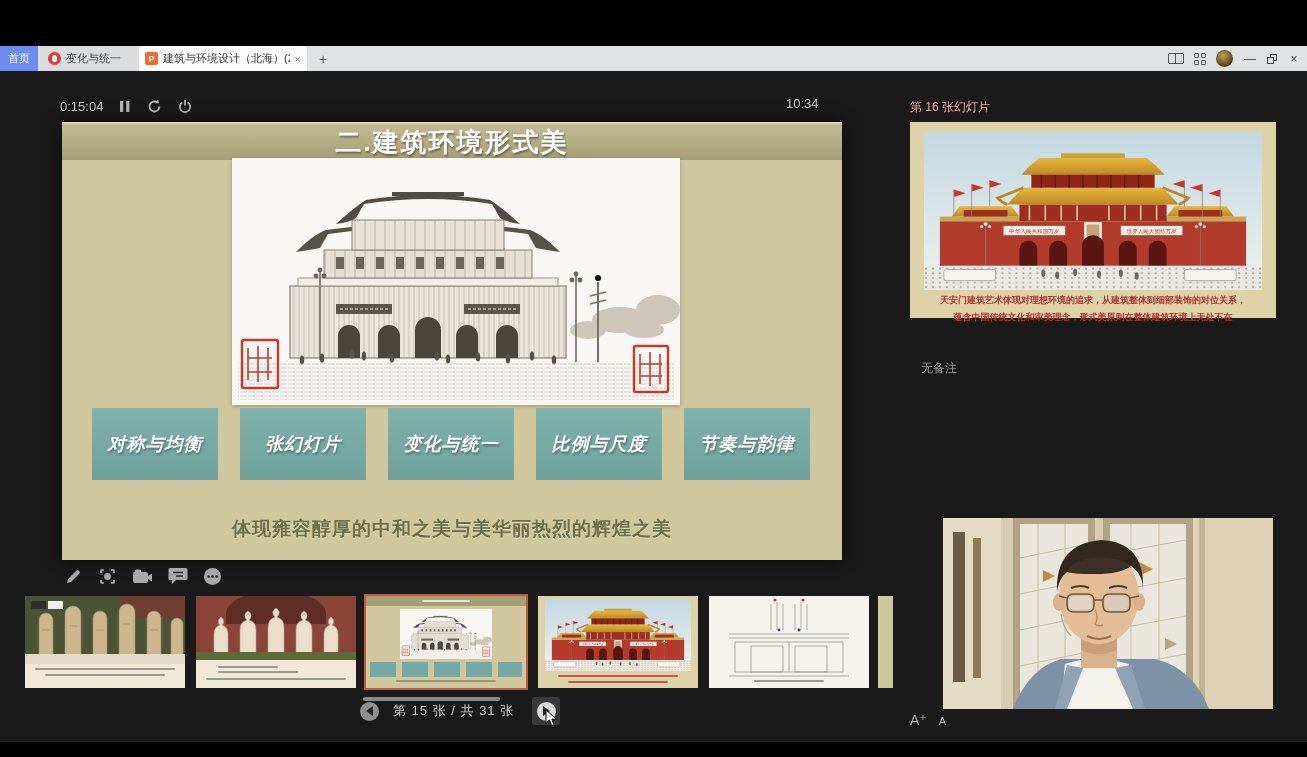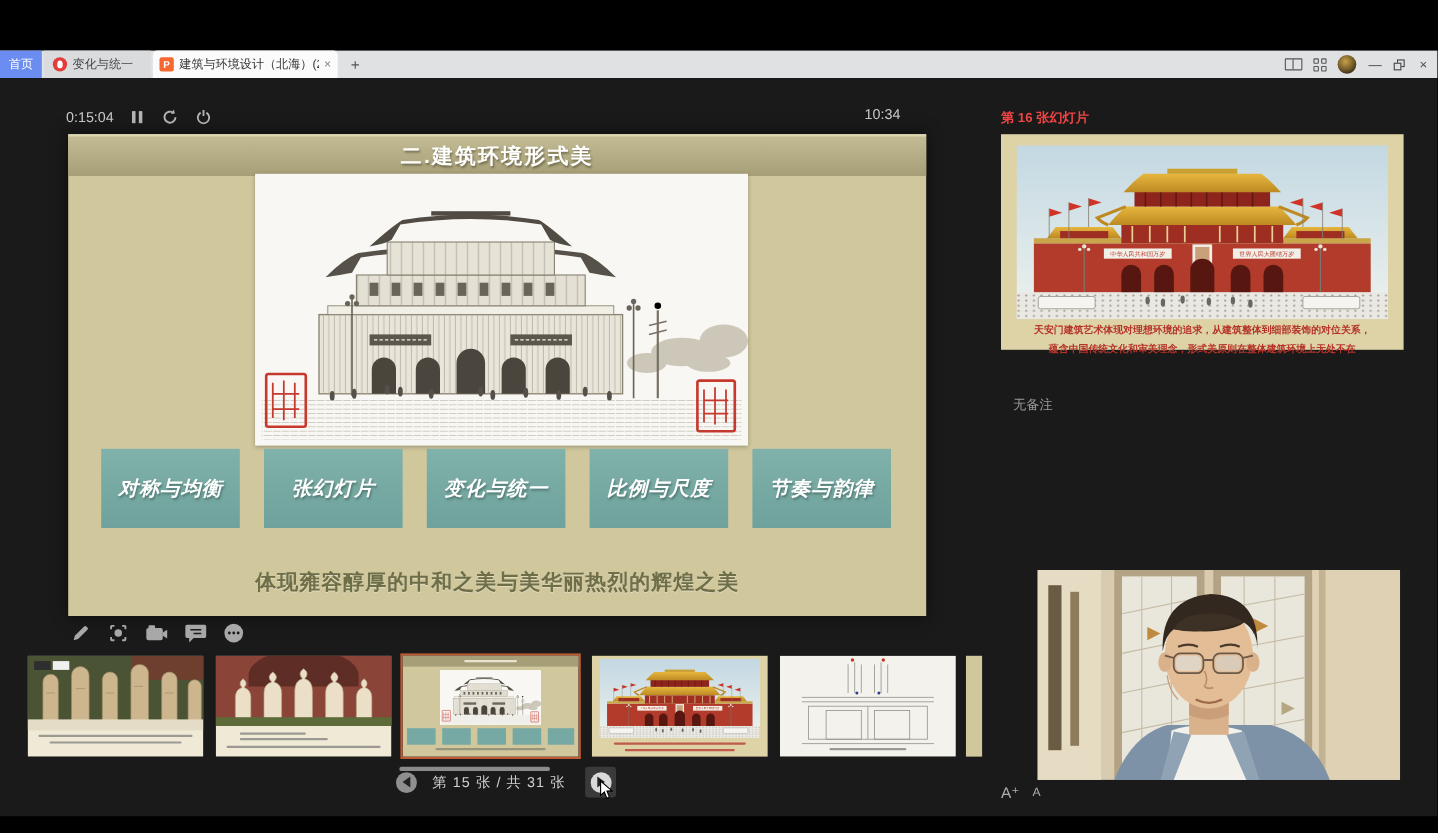--- a/index.html
+++ b/index.html
@@ -40,21 +40,21 @@
   
   .timer-row{position:absolute;left:60px;top:25px;height:20px;display:flex;align-items:center;gap:16px;color:#c9c9c9;font-size:13px;}
   .t-ic{display:flex;align-items:center;}
   .clock{position:absolute;left:786px;top:25px;font-size:13px;color:#c9c9c9;}
 
   
   .slide{position:absolute;left:62px;top:51px;width:780px;height:438px;background:#d0c79d;box-shadow:0 0 14px rgba(0,0,0,.6);}
   .slide-titleband{position:absolute;left:0;top:0;width:100%;height:38px;
     background:linear-gradient(#c3bb93,#a59e77);border-top:2px solid #ddd6b0;
     display:flex;align-items:center;justify-content:center;}
-  .slide-title{color:#fff;font-size:19px;font-weight:bold;letter-spacing:2px;text-shadow:1px 2px 2px rgba(60,55,30,.55);}
+  .slide-title{color:#fff;font-size:26px;font-weight:bold;letter-spacing:2px;text-shadow:1px 2px 2px rgba(60,55,30,.55);}
   .slide-image{position:absolute;left:170px;top:36px;width:448px;height:247px;background:#f8f7f3;box-shadow:0 1px 4px rgba(0,0,0,.25);}
   .btn-row{position:absolute;left:0;top:286px;width:100%;height:72px;font-style:italic;}
   .fbtn{position:absolute;top:0;width:126px;height:72px;background:linear-gradient(#80b1ab,#6fa29c);
     display:flex;align-items:center;justify-content:center;color:#fff;font-size:18px;font-weight:bold;
     text-shadow:1px 2px 2px rgba(40,70,65,.5);letter-spacing:1px;}
   .slide-cap{position:absolute;width:100%;text-align:center;color:#6e6e48;font-weight:bold;font-size:19px;
     text-shadow:0 1px 0 rgba(255,255,255,.35);letter-spacing:1px;}
 
   
   .tools{position:absolute;left:64px;top:495px;height:24px;display:flex;align-items:center;gap:15px;}
@@ -74,21 +74,21 @@
   .prev{background:#8f8f8f;}
   .next-wrap{width:28px;height:28px;border-radius:3px;background:#3a3a3a;display:flex;align-items:center;justify-content:center;margin-left:8px;position:relative;}
   .next{background:#d9d9d9;}
   .tri{width:0;height:0;border-style:solid;}
   .tri.left{border-width:5px 7px 5px 0;border-color:transparent #222 transparent transparent;}
   .tri.right{border-width:5px 0 5px 7px;border-color:transparent transparent transparent #222;}
   .nav-label{color:#d0d0d0;font-size:13px;margin:0 10px 0 14px;letter-spacing:1px;}
   .cursor{position:absolute;left:13px;top:12px;}
 
   
-  .panel-header{position:absolute;left:910px;top:28px;font-size:12px;color:#ef4444;font-weight:bold;}
+  .panel-header{position:absolute;left:910px;top:28px;font-size:12px;color:#fca5a5;}
   .preview{position:absolute;left:910px;top:51px;width:366px;height:196px;background:#ddd3a6;}
   .preview svg.photo{position:absolute;left:14px;top:10px;}
   .pv-cap{position:absolute;width:100%;text-align:center;color:#b5342a;font-size:9px;font-weight:bold;}
   .no-notes{position:absolute;left:921px;top:289px;font-size:12px;color:#9a9a9a;}
   .webcam{position:absolute;left:943px;top:447px;width:330px;height:191px;background:#111;overflow:hidden;}
   .font-ctl{position:absolute;left:910px;top:641px;display:flex;gap:12px;color:#b0b0b0;}
   .font-ctl .big{font-size:14px;}
   .font-ctl .small{font-size:11px;margin-top:3px;}
 </style>
 </head>

